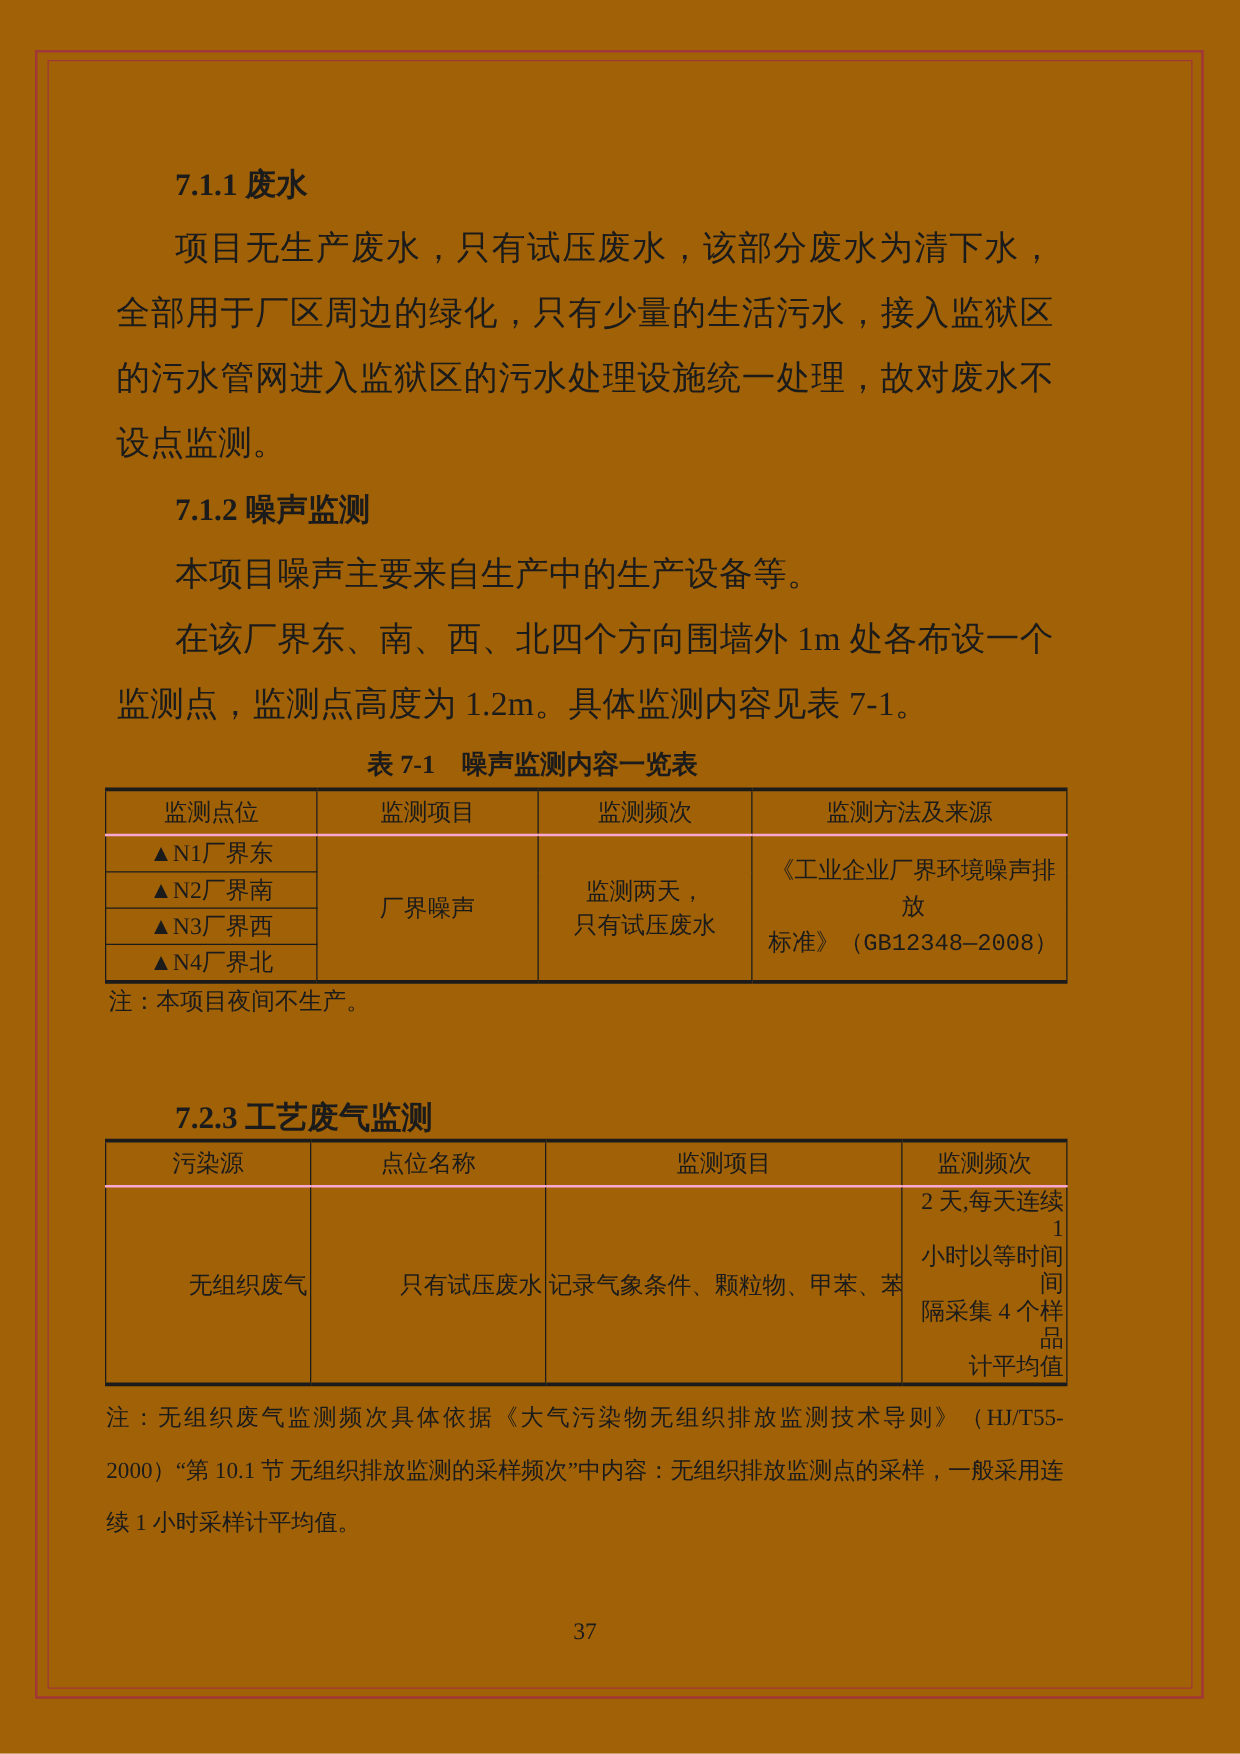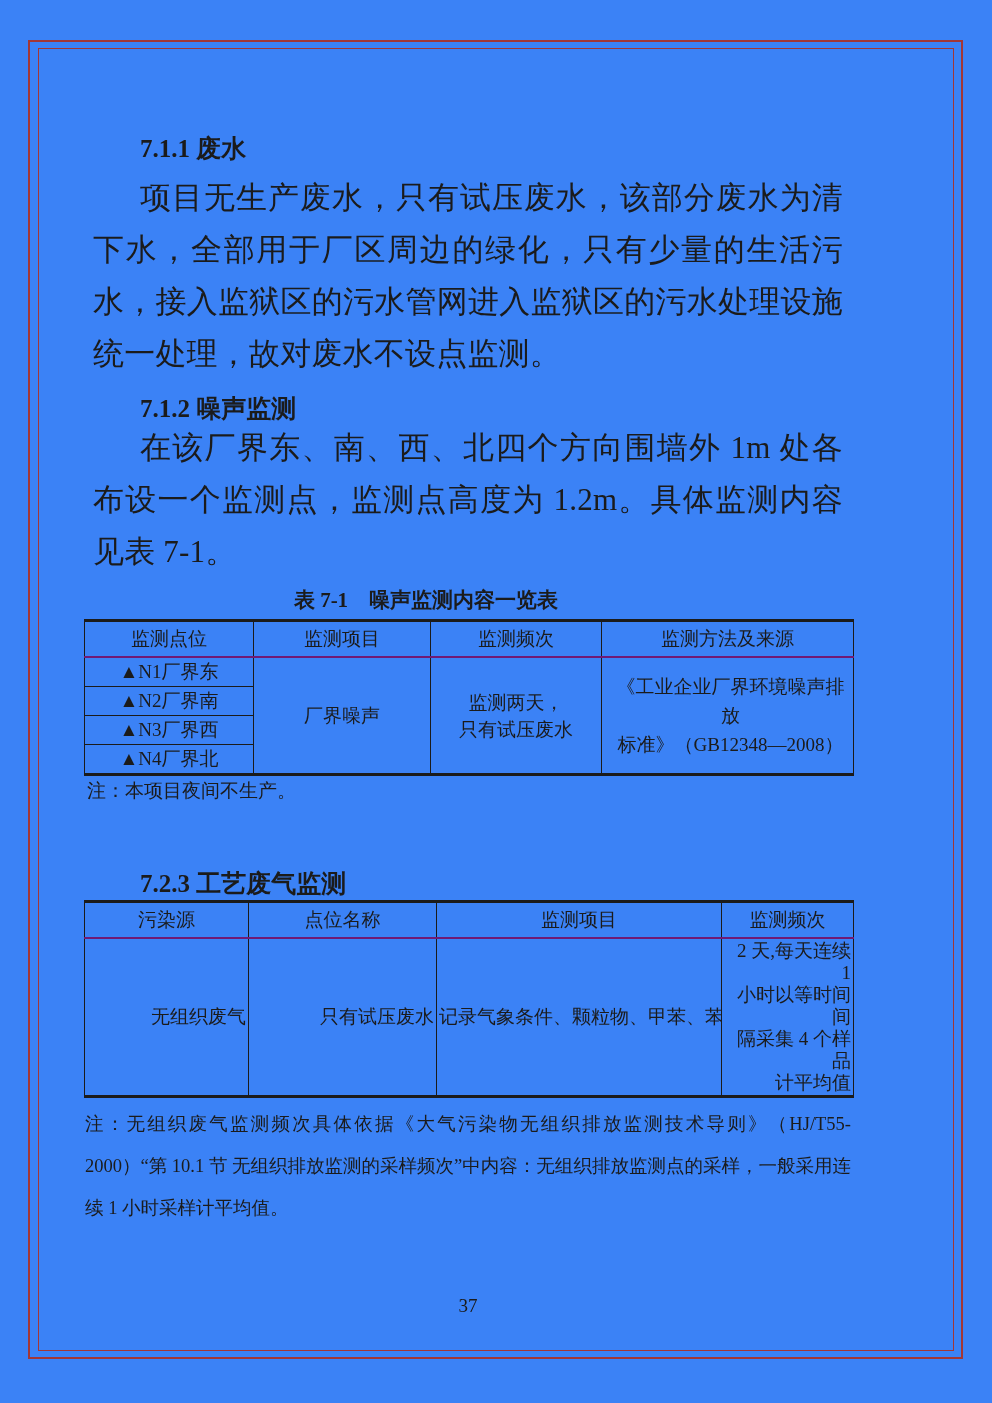--- a/index.html
+++ b/index.html
@@ -1,36 +1,36 @@
 <!DOCTYPE html>
 <html><head>
 <meta charset="utf-8">
 <style>
   html,body { margin:0; padding:0; background:#ffffff; }
   .page {
-    position:relative; width:992px; height:1403px; background:#3b82f6;
+    position:relative; width:992px; height:1403px; background:#a16207;
     font-family:"Liberation Serif","DejaVu Serif",serif;
     color:#1b1b1b; overflow:hidden;
   }
   .border-outer {
     position:absolute; left:28px; top:40px; width:935px; height:1319px;
     border:2px solid #a23737; box-sizing:border-box;
   }
   .border-inner {
     position:absolute; left:38px; top:48px; width:916px; height:1303px;
     border:1px solid #a23737; box-sizing:border-box;
   }
   .content { position:absolute; left:93px; top:136px; width:750px; }
 
   .sec-heading {
     font-size:25px; font-weight:bold; line-height:26px;
     margin:0; padding-left:47px;
   }
   .body-para {
-    font-size:31px; line-height:52px; margin:0;
+    font-size:27px; line-height:52px; margin:0;
     text-align:justify; text-indent:47px; letter-spacing:0.2px;
   }
   .m-p1 { margin-top:10px; }
   .m-h2 { margin-top:16px; }
   .m-p2 { margin-top:11px; }
   .m-h3 { margin-top:68px; }
   .m-p4 { margin-top:9px; }
 
   .tbl-title {
     font-size:21px; font-weight:bold; text-align:center; line-height:28px;
@@ -41,26 +41,26 @@
 
   table.doc {
     border-collapse:collapse; table-layout:fixed;
     width:769px; margin-left:-9px; margin-top:5px;
   }
   table.doc th, table.doc td {
     border:1px solid #1b1b1b; font-size:19px; font-weight:normal;
     text-align:center; vertical-align:middle; padding:1px 2px;
     overflow:hidden;
   }
-  table.doc tr.head th { border-top:3px solid #1b1b1b; border-bottom:2px solid #701a75; height:32px; }
+  table.doc tr.head th { border-top:3px solid #1b1b1b; border-bottom:2px solid #f9a8d4; height:32px; }
   table.doc tr.last td, table.doc td.bottom { border-bottom:3px solid #1b1b1b; }
   table.t1 td { height:24px; }
   table.t2 { margin-top:3px; }
   table.t2 td.data { height:90px;text-align:right; }
-  .cell-method { text-align:left; padding-left:12px !important; padding-right:6px !important; line-height:29px; }
+  .cell-method { text-align:left; padding-left:12px !important; padding-right:6px !important; line-height:29px;font-family:Liberation Mono, monospace; }
   .cell-items { white-space:nowrap; }
   .freq-line { line-height:27px; }
   .freq2-line { line-height:22px; }
 
   .tbl-note {
     font-size:19px; line-height:24px; margin:3px 0 0 -6px; text-align:left;
   }
   .tbl-note2 {
     font-size:18.5px; line-height:42px; margin:5px 0 0 -8px;
     width:766px; text-align:justify;
@@ -76,20 +76,21 @@
 <div class="page">
   <div class="border-outer"></div>
   <div class="border-inner"></div>
 
   <div class="content">
 
     <h2 class="sec-heading">7.1.1 废水</h2>
     <p class="body-para m-p1">项目无生产废水，只有试压废水，该部分废水为清下水，全部用于厂区周边的绿化，只有少量的生活污水，接入监狱区的污水管网进入监狱区的污水处理设施统一处理，故对废水不设点监测。</p>
 
     <h2 class="sec-heading m-h2">7.1.2 噪声监测</h2>
+    <p class="body-para m-p2">本项目噪声主要来自生产中的生产设备等。</p>
     <p class="body-para">在该厂界东、南、西、北四个方向围墙外 1m 处各布设一个监测点，监测点高度为 1.2m。具体监测内容见表 7-1。</p>
 
     <p class="tbl-title tt1">表 7-1　噪声监测内容一览表</p>
 
     <table class="doc t1">
       <colgroup>
         <col style="width:169px">
           <col style="width:177px">
           <col style="width:171px">
           <col style="width:252px">

